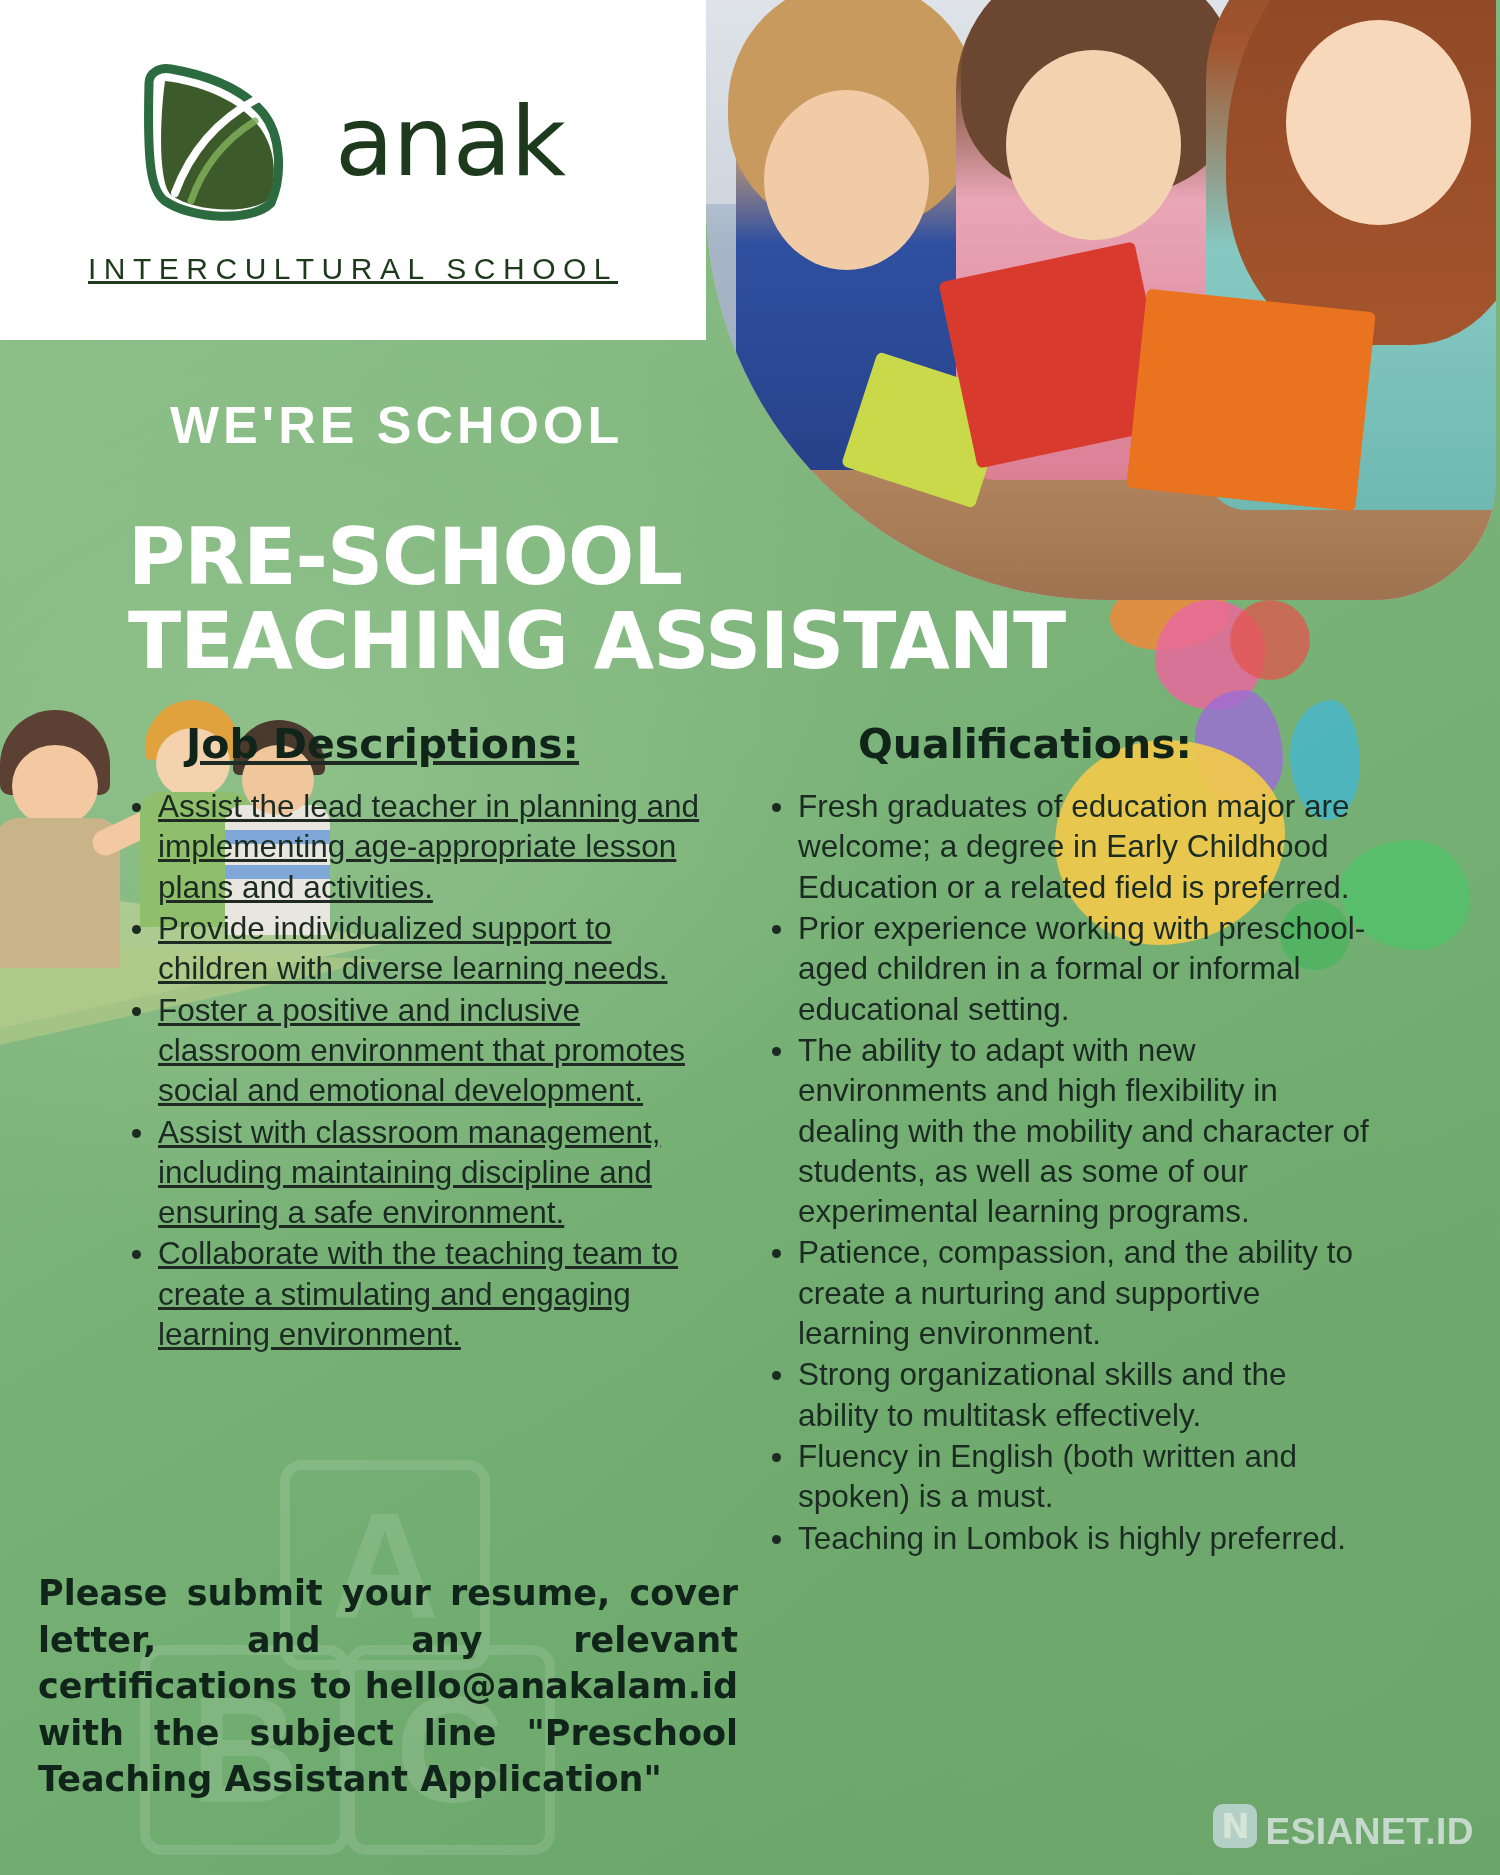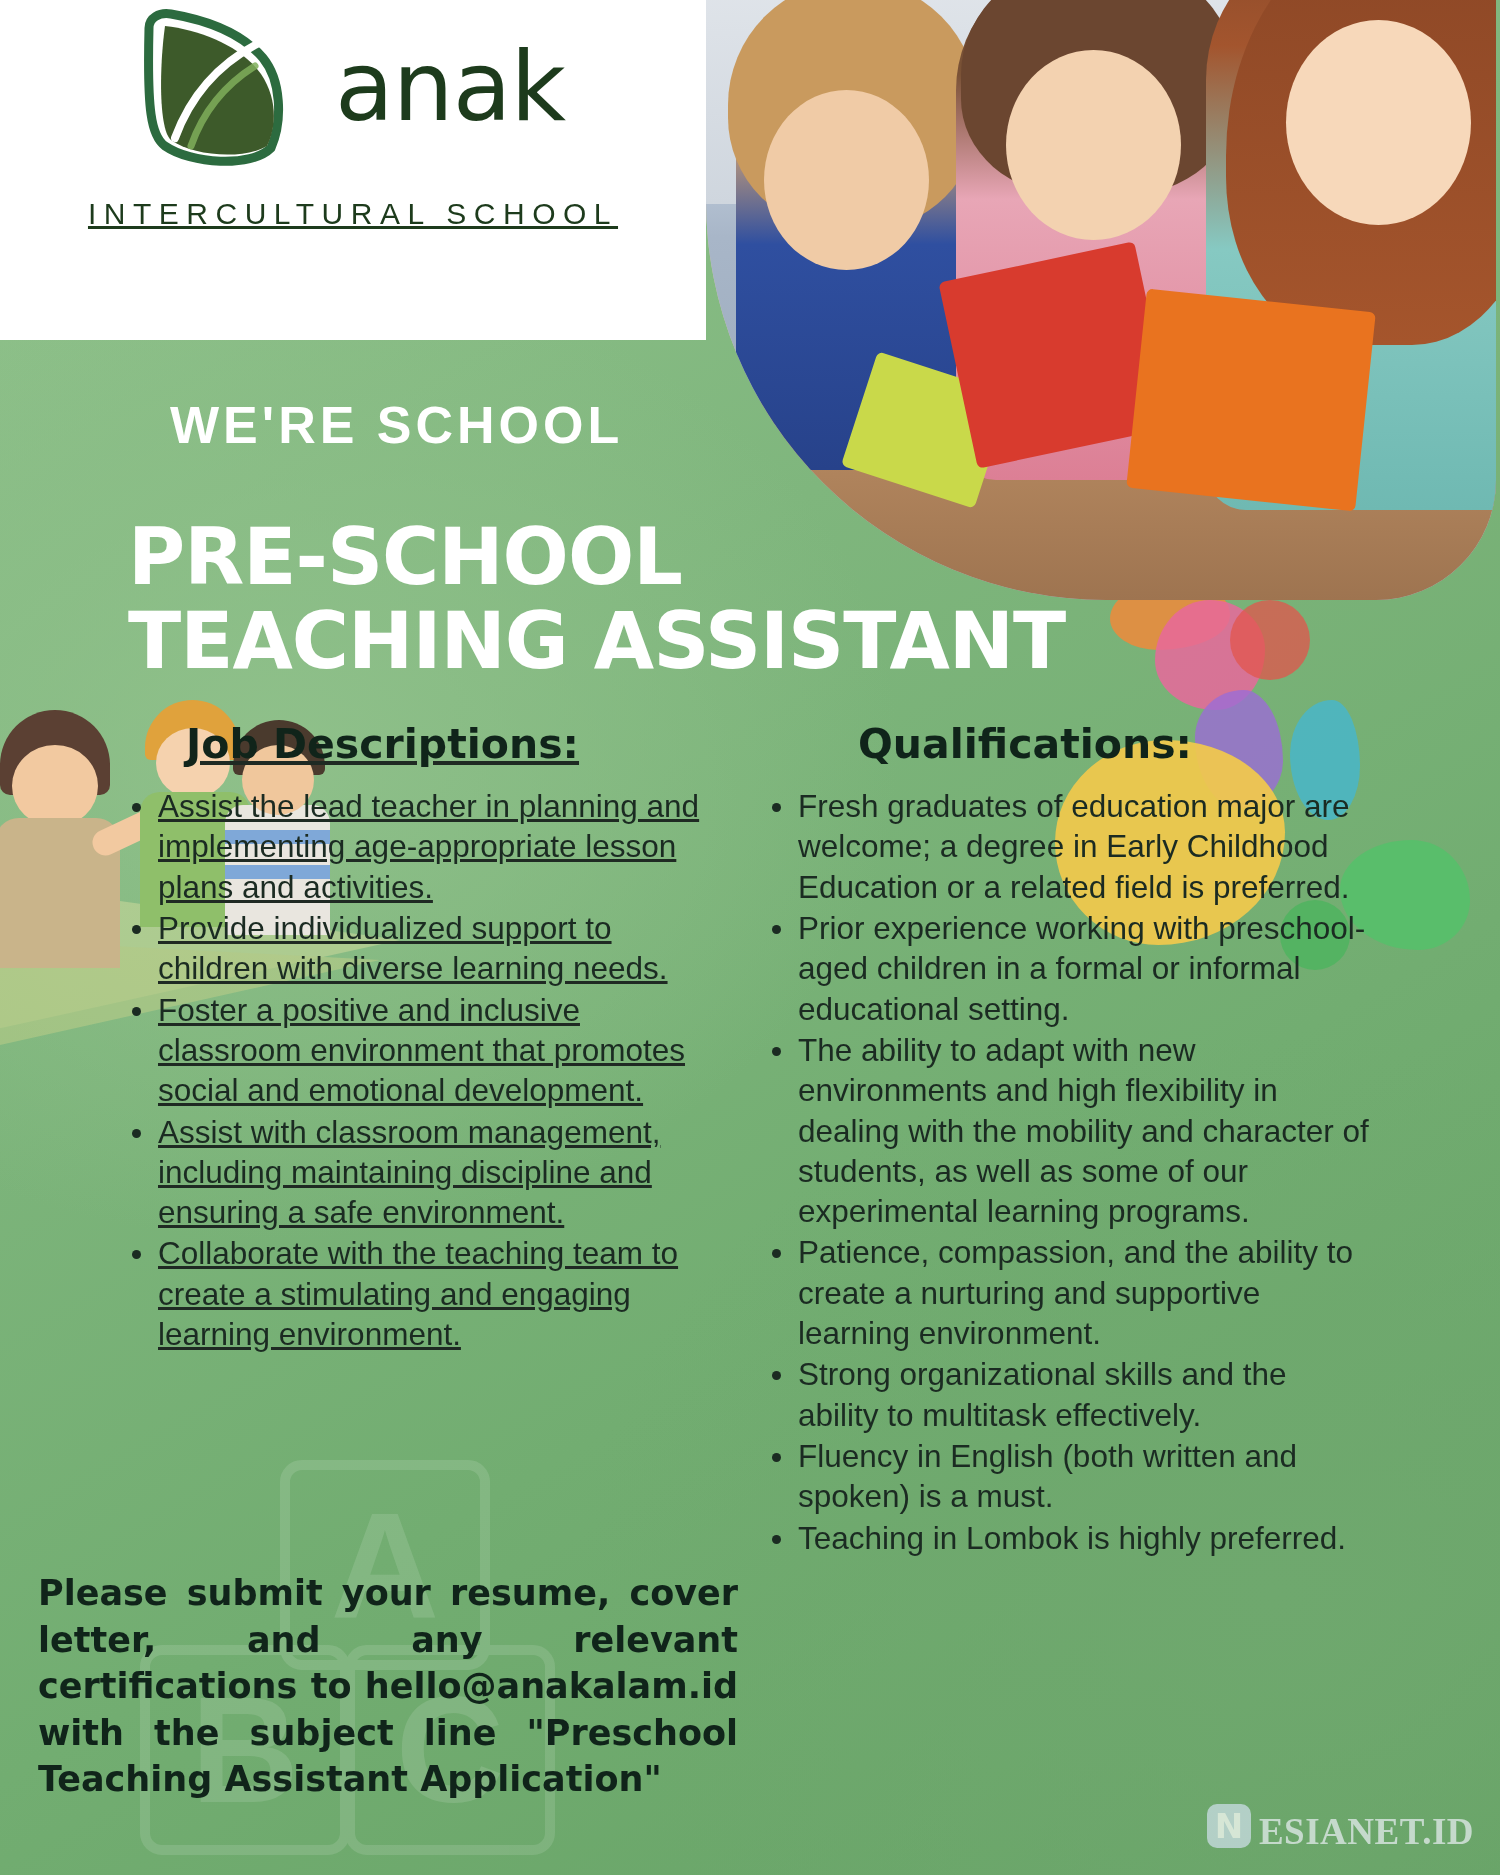--- a/index.html
+++ b/index.html
@@ -115,20 +115,21 @@
 
   
   .logo-card {
     position: absolute;
     left: 0; top: 0;
     width: 706px; height: 340px;
     background: #ffffff;
     display: flex;
     flex-direction: column;
     align-items: center;
+    justify-content: center;
   }
   .logo-row {
     display: flex;
     align-items: center;
     gap: 14px;
     margin-left: -10px;
   }
   .leaf-mark { width: 190px; height: 175px; flex: none; }
   .wordmark {
     display: flex;
@@ -331,21 +332,21 @@
     width: 44px; height: 44px;
     background: #cfe0ea;
     border-radius: 10px;
     color: #ffffff;
     font-family: "DejaVu Sans", sans-serif;
     font-weight: bold;
     font-size: 34px;
     display: flex; align-items: center; justify-content: center;
   }
   .wm-text {
-    font-family: Liberation Serif, serif;
+    font-family: Liberation Sans, sans-serif;
     font-weight: bold;
     font-size: 37px;
     letter-spacing: .5px;
     color: #e8eef2;
     margin-top: 12px;
   }
 </style>
 </head>
 <body>
 

